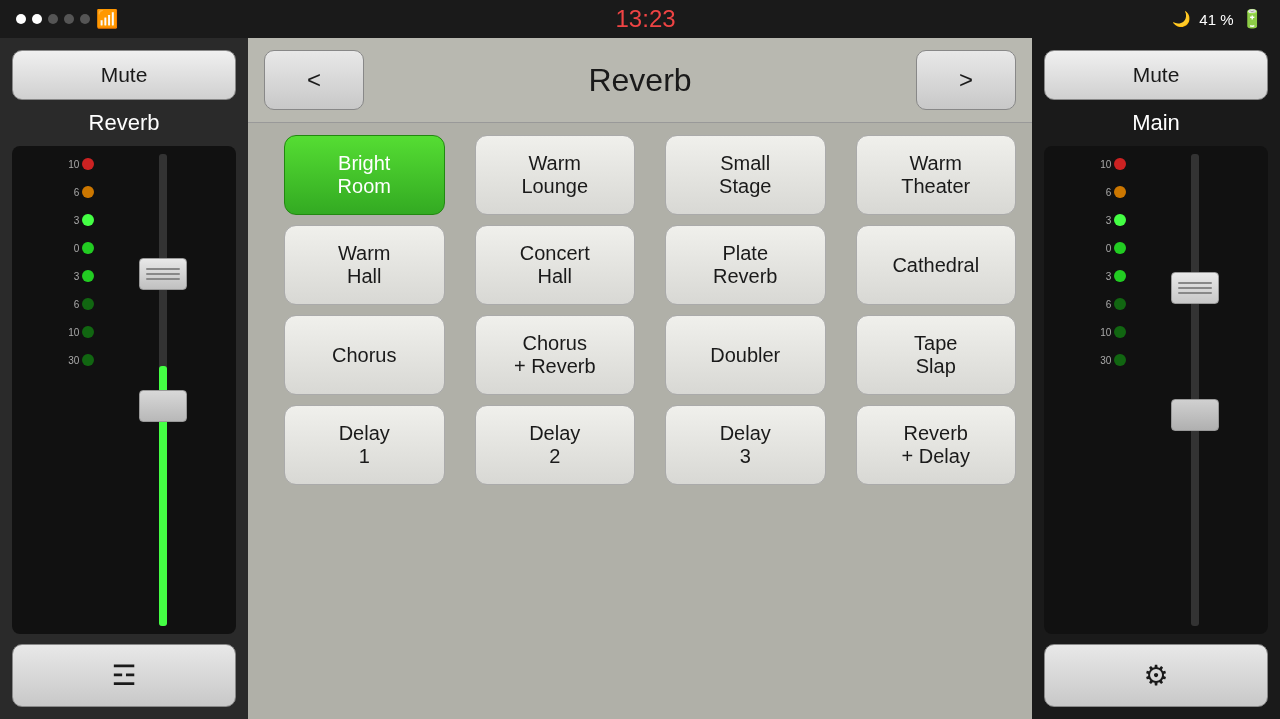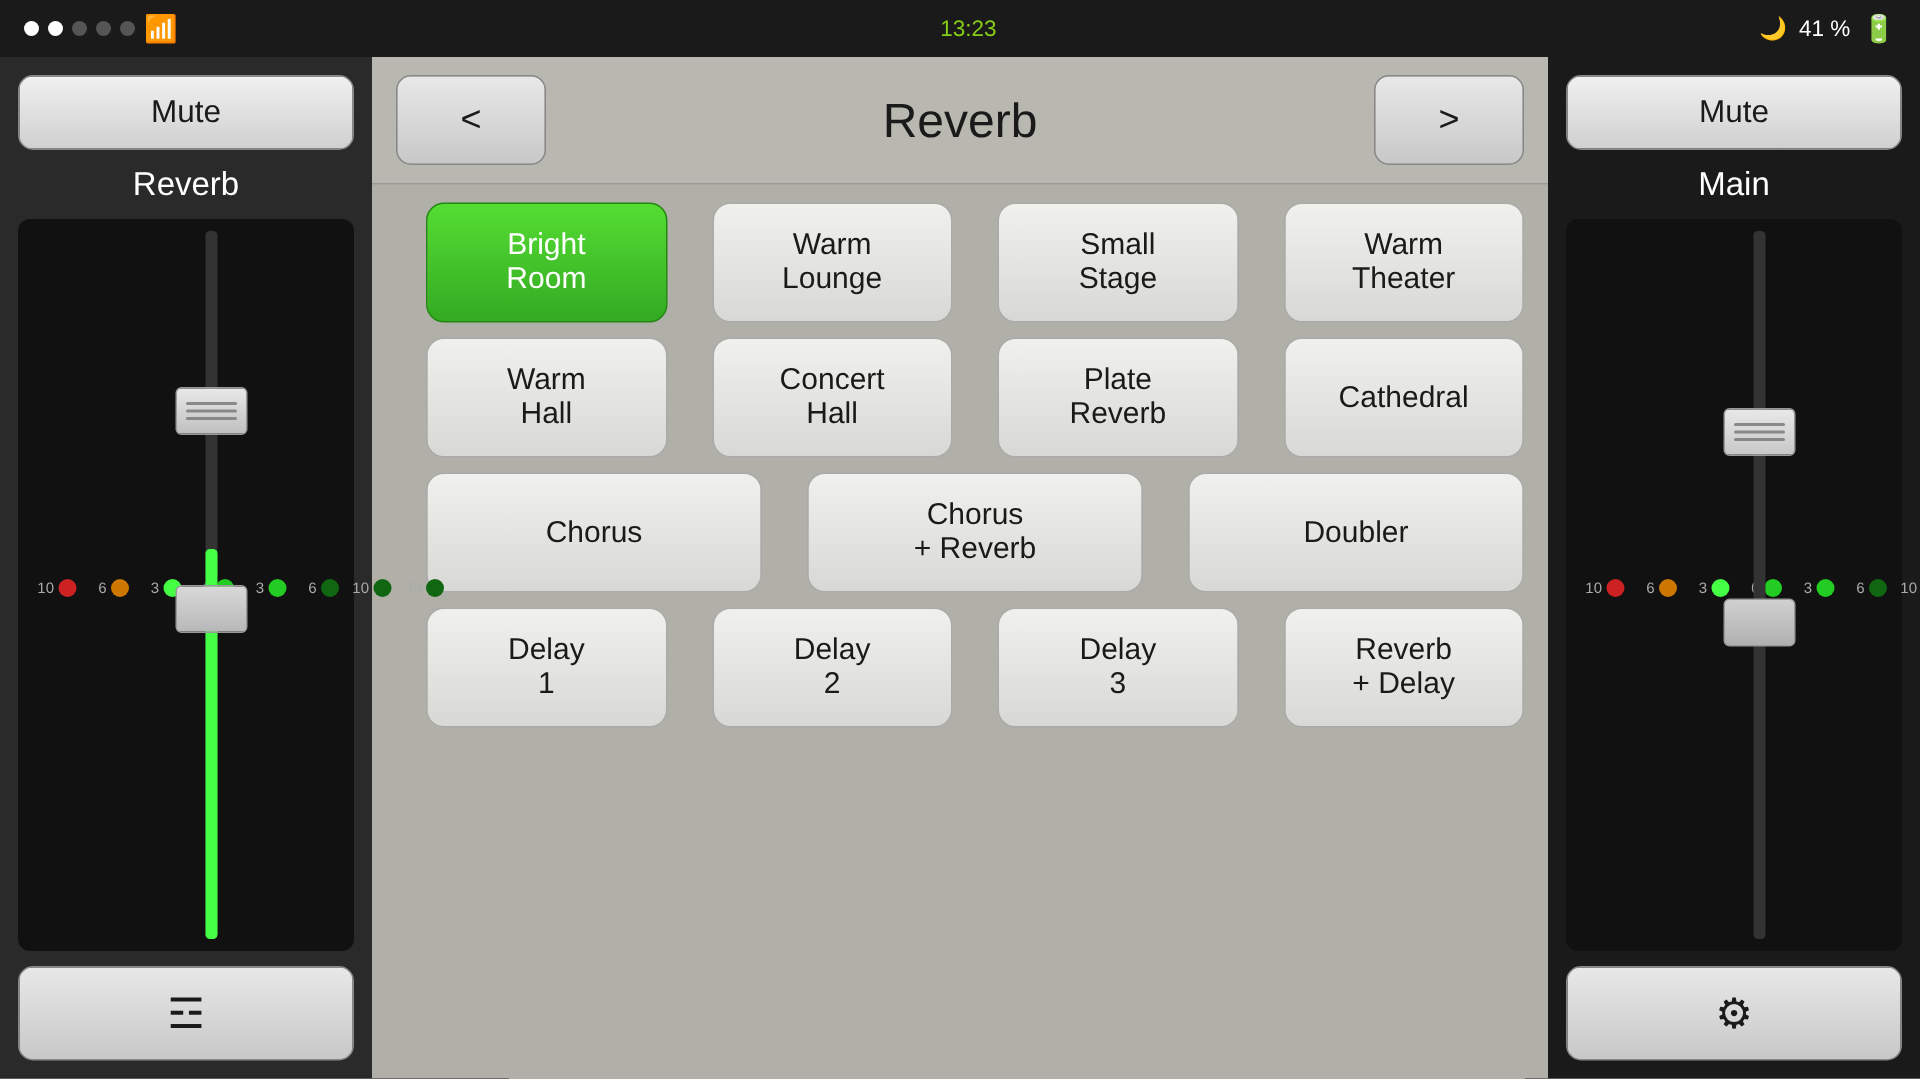--- a/index.html
+++ b/index.html
@@ -21,21 +21,21 @@
       display: flex;
       align-items: center;
       justify-content: space-between;
       padding: 0 16px;
       flex-shrink: 0;
     }
     .status-left { display: flex; align-items: center; gap: 6px; }
     .status-dot { width: 10px; height: 10px; border-radius: 50%; background: white; }
     .status-dot.dim { background: #555; }
     .status-wifi { font-size: 18px; }
-    .status-center { font-size: 15px; font-weight: 500; color: #84cc16; }
+    .status-center { font-size: 24px; font-weight: 500; color: #ef4444; }
     .status-right { display: flex; align-items: center; gap: 8px; font-size: 15px; color: white; }
 
     
     #main-layout {
       display: flex;
       flex: 1;
       overflow: hidden;
     }
 
     
@@ -101,25 +101,26 @@
       flex-direction: row;
       align-items: stretch;
       padding: 8px;
       gap: 4px;
       position: relative;
     }
 
     
     .led-meter {
       display: flex;
-      flex-direction: row;
+      flex-direction: column;
       justify-content: flex-start;
-      gap: 4px;
+      gap: 16px;
       width: 30px;
       padding-top: 4px;
+      margin-left: 44px;
     }
     .led-row {
       display: flex;
       align-items: center;
       gap: 3px;
     }
     .led {
       width: 12px;
       height: 12px;
       border-radius: 50%;
@@ -391,20 +392,21 @@
       <div class="preset-row">
         <button class="preset-btn">Warm<br>Hall</button>
         <button class="preset-btn">Concert<br>Hall</button>
         <button class="preset-btn">Plate<br>Reverb</button>
         <button class="preset-btn">Cathedral</button>
       </div>
       <div class="preset-row">
         <button class="preset-btn">Chorus</button>
         <button class="preset-btn">Chorus<br>+ Reverb</button>
         <button class="preset-btn">Doubler</button>
+        <button class="preset-btn">Tape<br>Slap</button>
       </div>
       <div class="preset-row">
         <button class="preset-btn">Delay<br>1</button>
         <button class="preset-btn">Delay<br>2</button>
         <button class="preset-btn">Delay<br>3</button>
         <button class="preset-btn">Reverb<br>+ Delay</button>
       </div>
     </div>
   </div>
 

